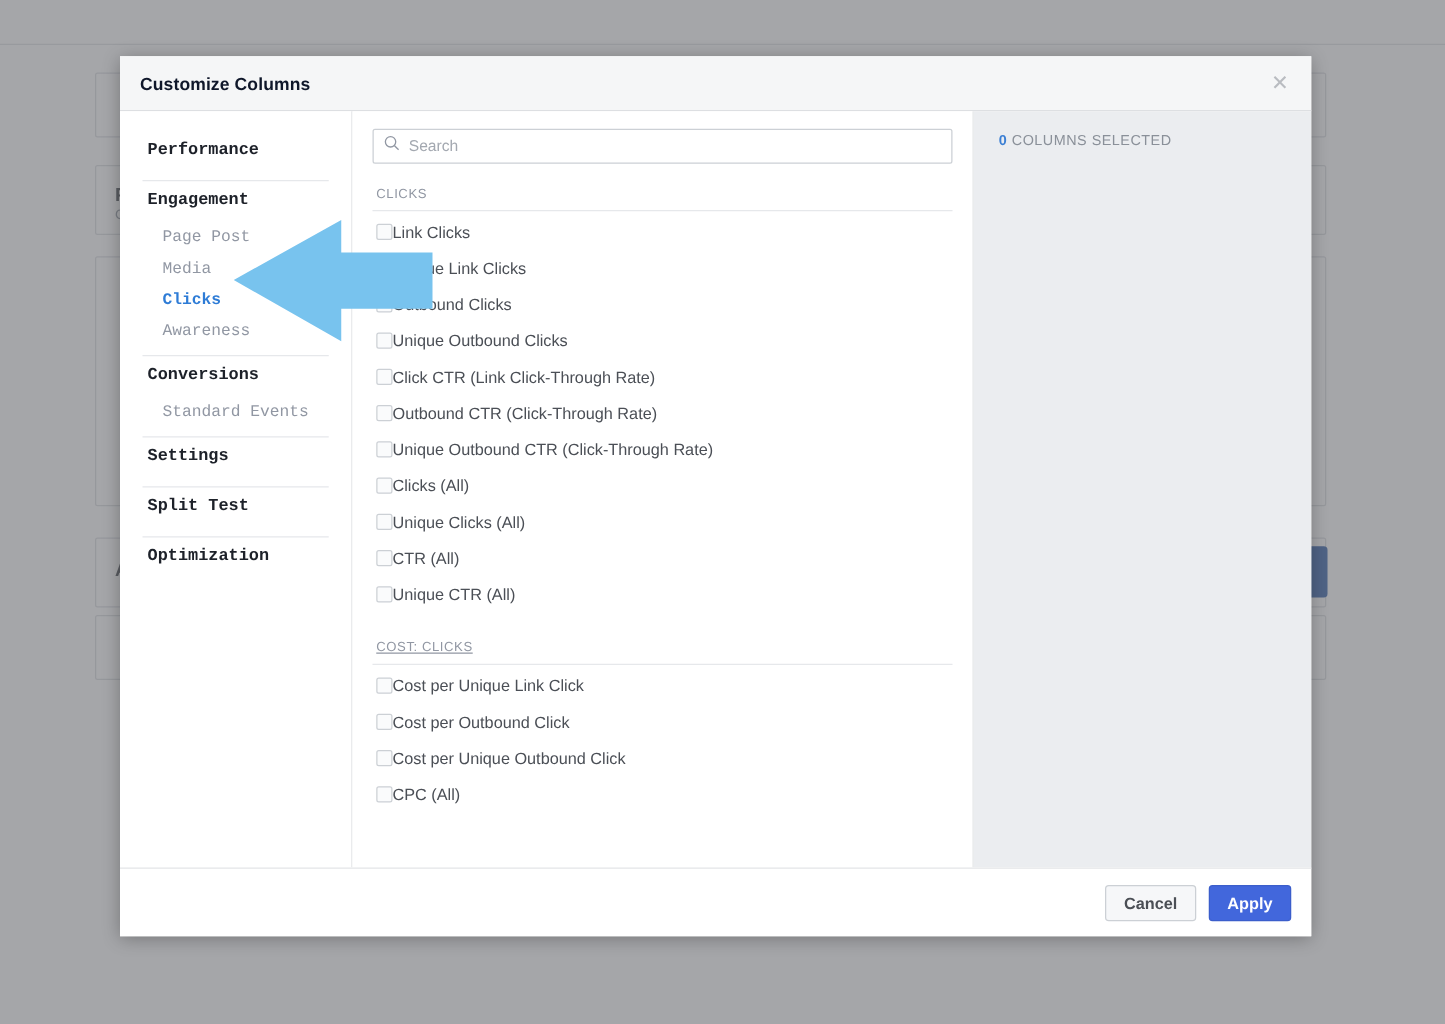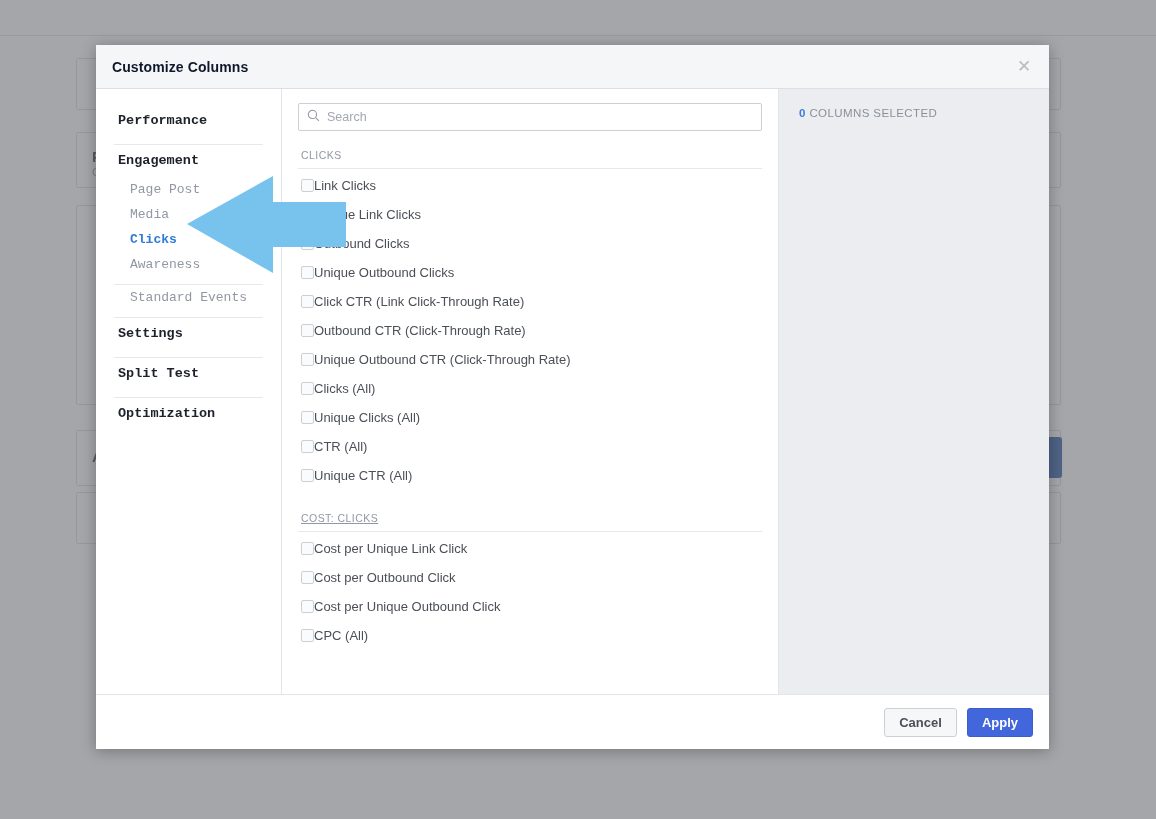--- a/index.html
+++ b/index.html
@@ -180,20 +180,21 @@
       <div class="nav-group">
         <div class="nav-head">Engagement</div>
         <div class="nav-sub">Page Post</div>
         <div class="nav-sub">Media</div>
         <div class="nav-sub active">Clicks</div>
         <div class="nav-sub">Awareness</div>
       </div>
       <div class="nav-divider"></div>
 
       <div class="nav-group">
+        <div class="nav-head">Conversions</div>
         <div class="nav-sub">Standard Events</div>
       </div>
       <div class="nav-divider"></div>
 
       <div class="nav-group">
         <div class="nav-head">Settings</div>
       </div>
       <div class="nav-divider"></div>
 
       <div class="nav-group">

